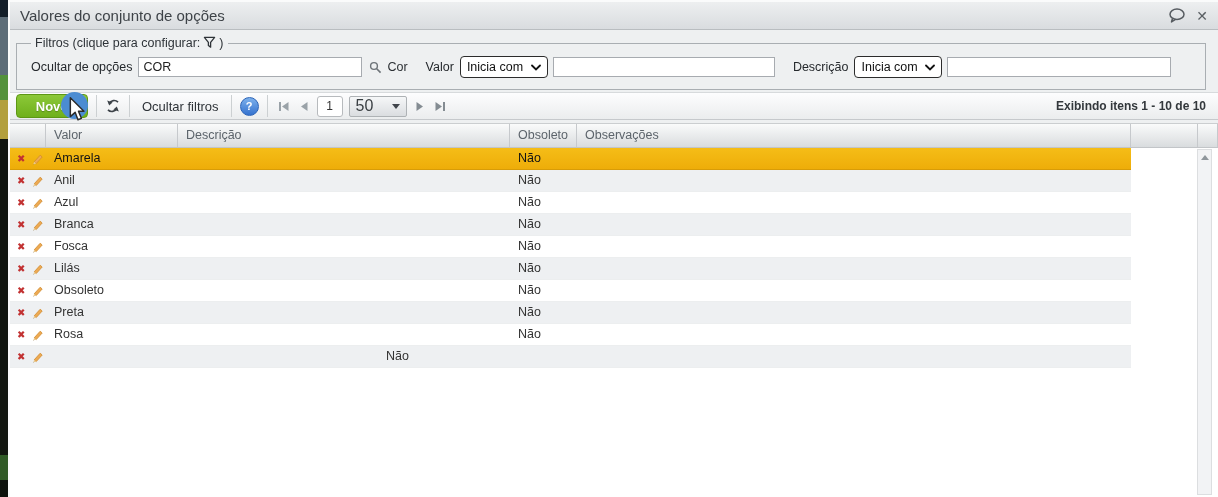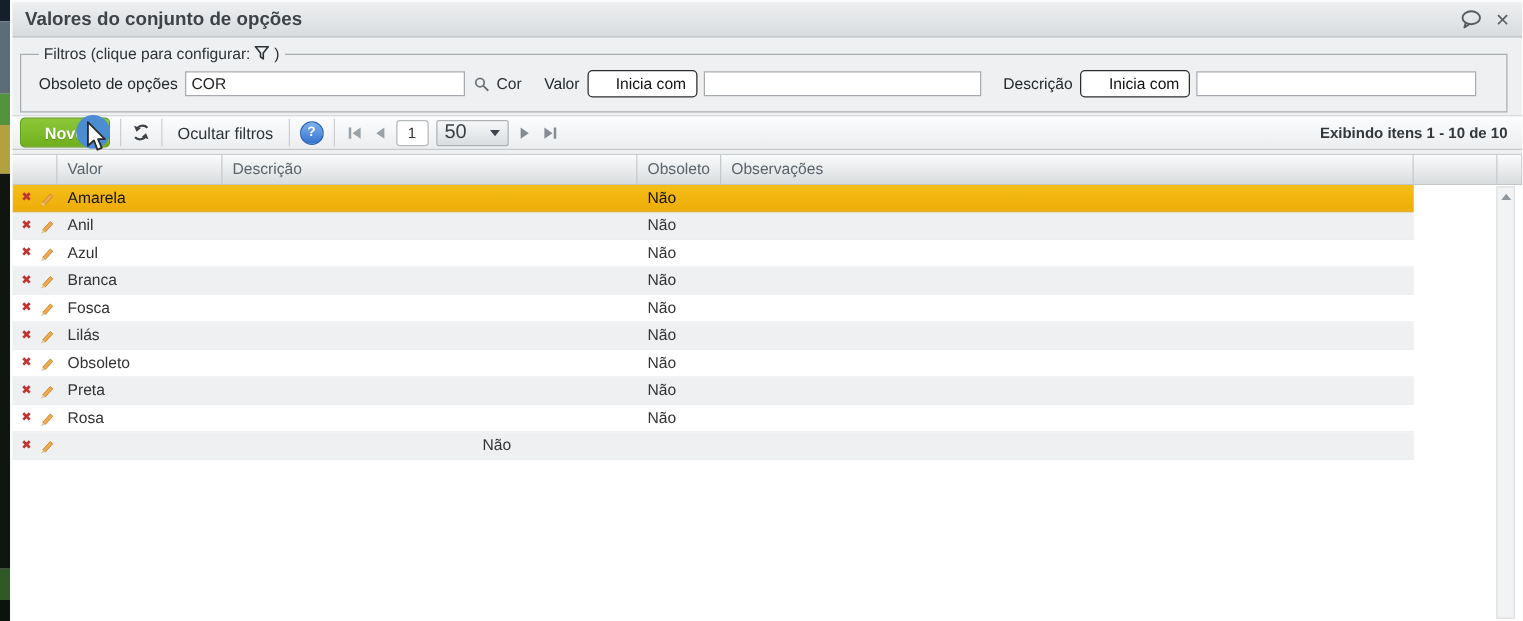--- a/index.html
+++ b/index.html
@@ -10,36 +10,36 @@
   
   .backdrop { position:absolute; left:0; top:0; width:8px; height:497px; }
   .backdrop .seg { position:absolute; left:0; width:8px; }
 
   
   .dialog { position:absolute; left:8px; top:0; width:1210px; height:497px; background:#eef0f1; border-left:2px solid #fafbfb; border-top:2px solid #fafbfb; }
 
   .titlebar { position:absolute; left:0; top:0; right:0; height:28px;
     background:linear-gradient(#edeff0,#d9dcdf); border-bottom:1px solid #b9bdc0;
     display:flex; align-items:center; padding:0 10px; }
-  .titlebar .title { font-size:15px; font-weight:bold; color:#3e4348; flex:1; }
+  .titlebar .title { font-size:15px; font-weight:normal; color:#3e4348; flex:1; }
   .tb-icons { display:flex; align-items:center; gap:10px; }
   .icon-btn { cursor:pointer; display:flex; align-items:center; }
   .close-glyph { font-size:14px; font-weight:bold; color:#5a5f63; line-height:1; }
 
   
   fieldset.filters { position:absolute; left:6px; top:34px; right:12px; height:54px;
     border:1px solid #a9aeb2; padding:2px 6px 4px 6px; background:transparent; }
   fieldset.filters legend { margin-left:8px; padding:0 4px; font-size:12.5px; color:#2e3338;
     display:flex; align-items:flex-start; gap:3px; cursor:pointer; }
   .filter-row { display:flex; align-items:center; margin:4px 0 0 8px; white-space:nowrap; }
   .flabel { color:#25292d; margin-right:6px; }
   .txt-input { height:20px; border:1px solid #a7abb0; background:#fff; font-family:inherit;
     font-size:12.5px; padding:0 4px; color:#222; }
   .select-box { height:22px; border:1px solid #2c2c2c; border-radius:4px; background:#fff;
-    display:flex; align-items:center; justify-content:space-between; padding:0 22px; cursor:pointer;
+    display:flex; align-items:center; justify-content:space-between; padding:0 6px; cursor:pointer;
     color:#111; }
   .resolved { color:#2b2f33; margin-right:18px; }
 
   
   .toolbar { position:absolute; left:0; top:90px; right:0; height:28px;
     background:linear-gradient(#fdfdfe,#ebedee); border-top:1px solid #d7dadc; border-bottom:1px solid #c6c9cc;
     display:flex; align-items:center; padding:0 12px 0 6px; }
   .vsep { width:1px; height:22px; background:#ccd0d2; margin:0 8px; }
   .btn-new { height:24px; min-width:72px; border:1px solid #5d9715; border-radius:4px;
     background:linear-gradient(#8cc838,#6fb01c); color:#fff; font-weight:bold; font-size:13px;
@@ -119,21 +119,21 @@
 
     <fieldset class="filters">
       <legend>
         <span>Filtros (clique para configurar:</span>
         <svg width="13" height="13" viewBox="0 0 14 14">
           <path d="M1.5 1.5 L12.5 1.5 L8.2 6.8 L8.2 12 L5.8 10.2 L5.8 6.8 Z" fill="none" stroke="#2e3338" stroke-width="1.4" stroke-linejoin="round"></path>
         </svg>
         <span>)</span>
       </legend>
       <div class="filter-row">
-        <span class="flabel">Obsoleto de opções</span>
+        <span class="flabel">Ocultar de opções</span>
         <input class="txt-input" style="width: 224px;" value="COR">
         <span class="icon-btn" style="margin:0 5px 0 7px">
           <svg width="13" height="13" viewBox="0 0 13 13">
             <circle cx="5" cy="5" r="3.4" fill="none" stroke="#6b7artifact178" stroke-width="1.4" style="stroke:#6d7378"></circle>
             <line x1="7.7" y1="7.7" x2="11.6" y2="11.6" stroke="#6d7378" stroke-width="1.6"></line>
           </svg>
         </span>
         <span class="resolved">Cor</span>
         <span class="flabel">Valor</span>
         <div class="select-box" style="width:88px">

